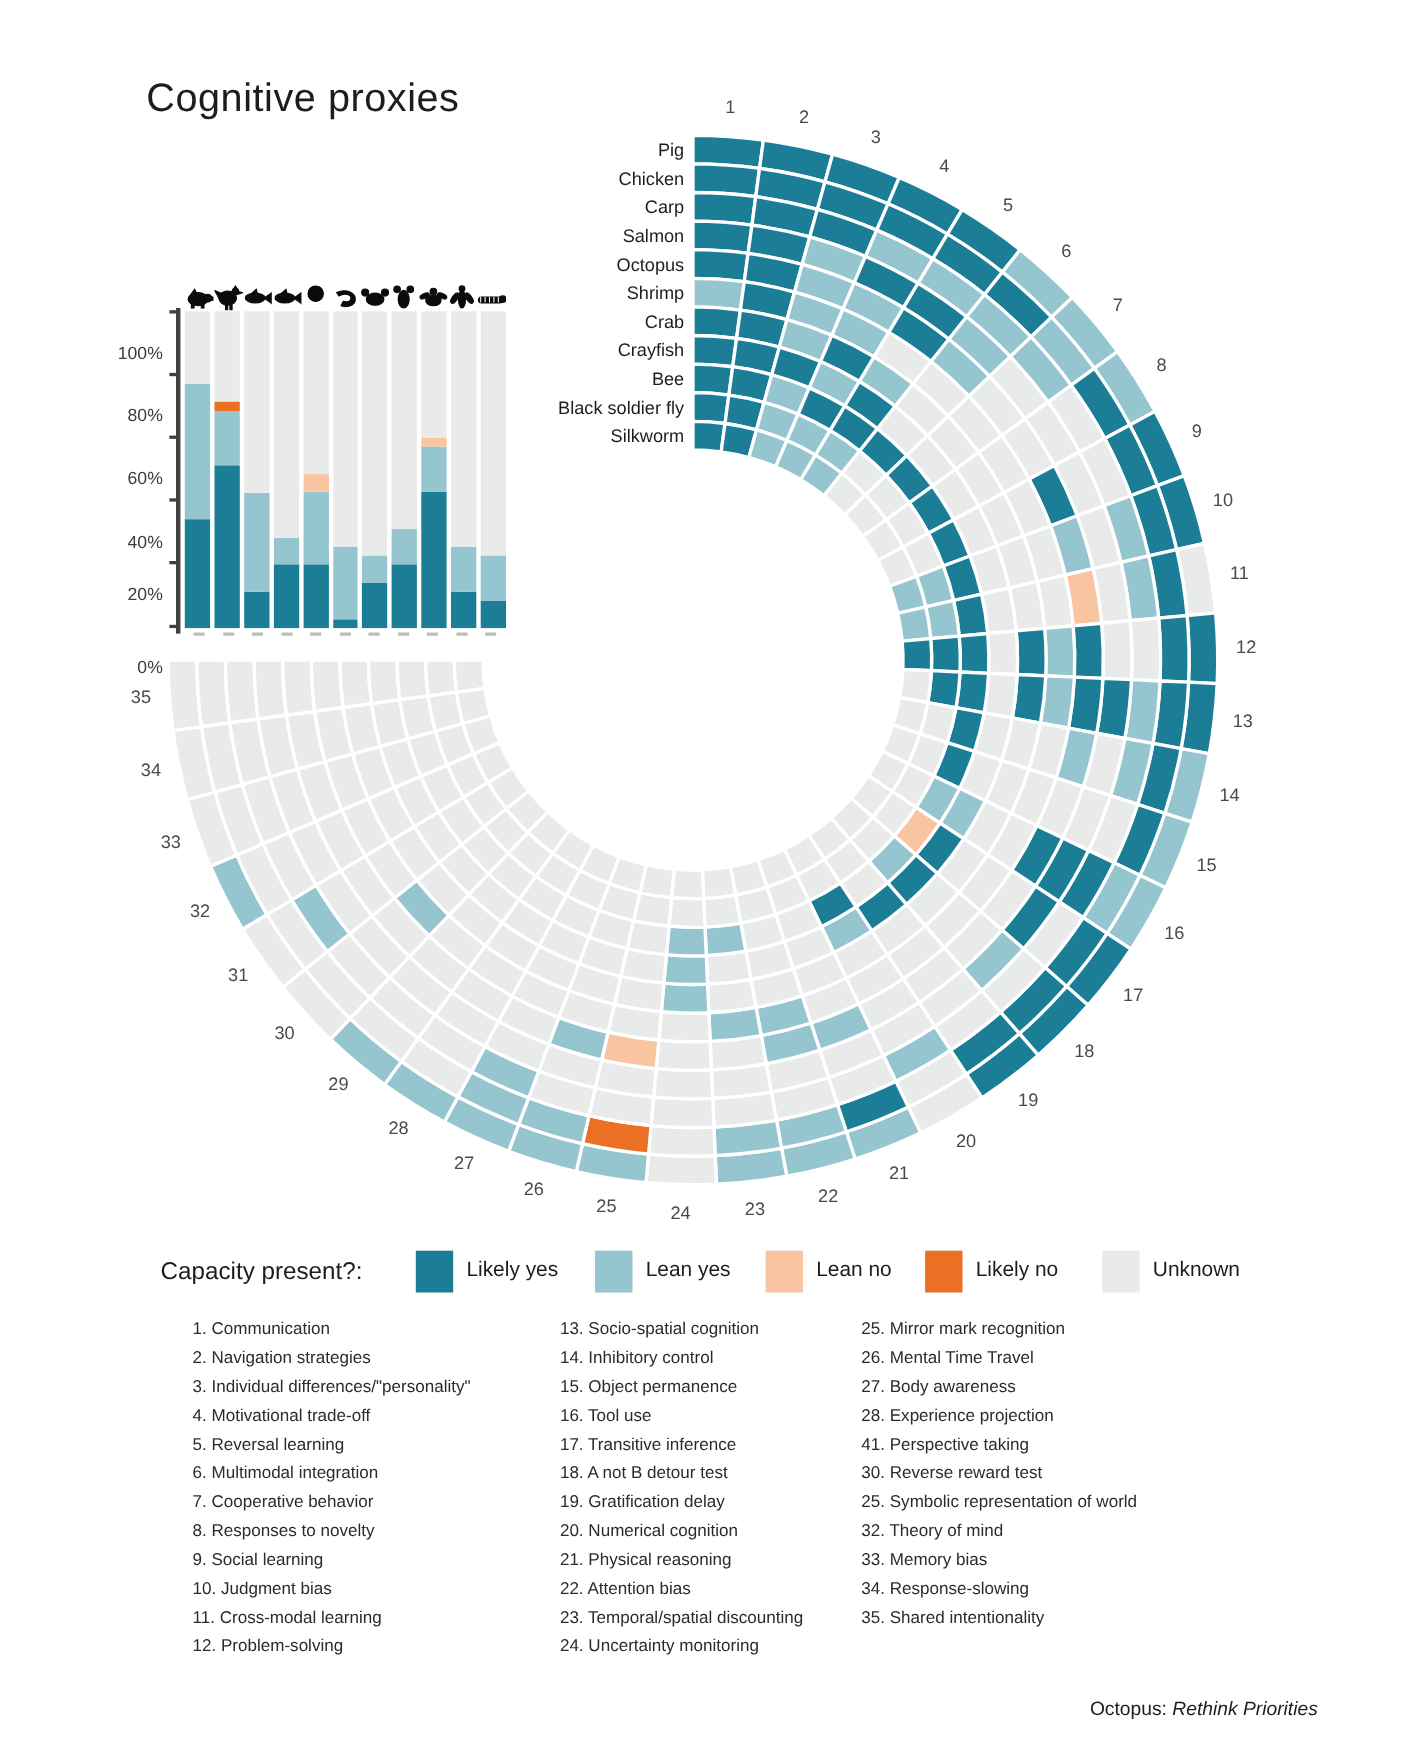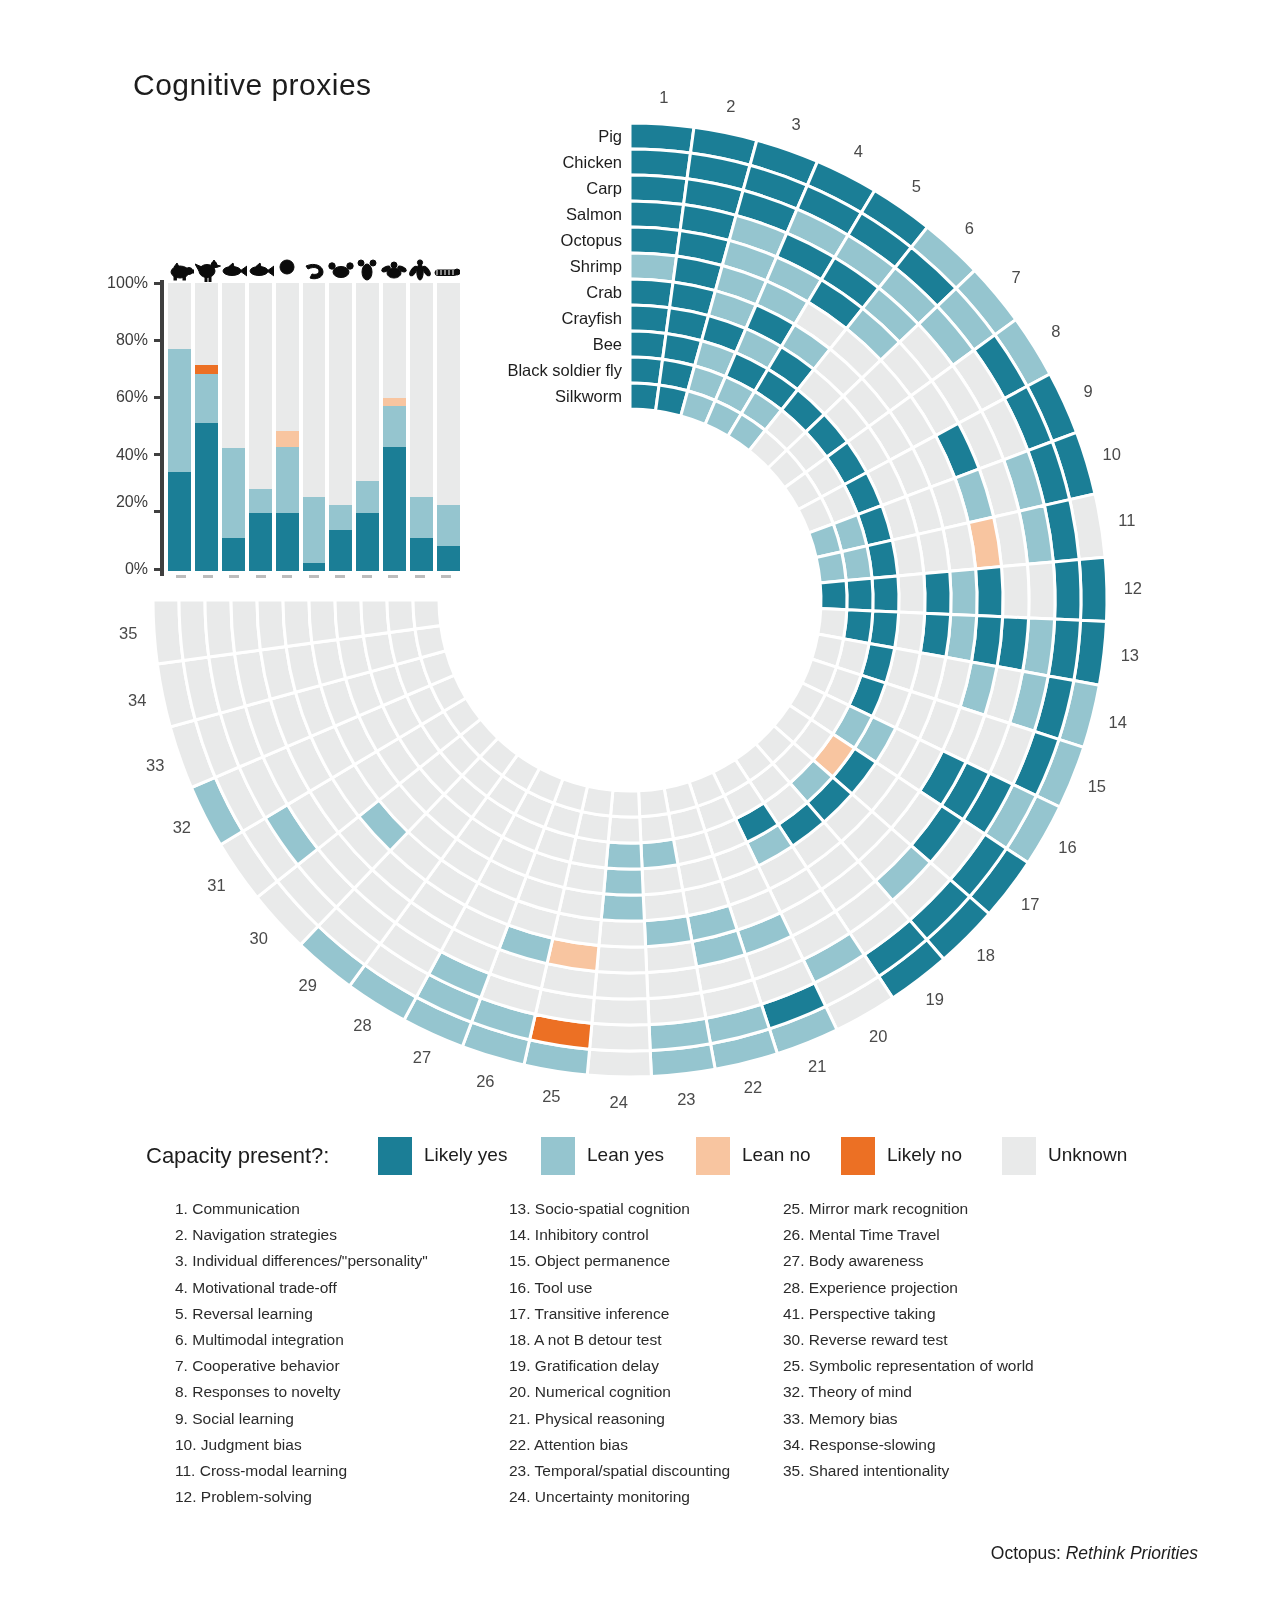--- a/index.html
+++ b/index.html
@@ -1,23 +1,23 @@
 <!DOCTYPE html>
 <html><head>
 <meta charset="utf-8">
 <style>
   html,body{margin:0;padding:0;background:#ffffff;}
   #page{position:relative;width:1280px;height:1600px;background:#fff;overflow:hidden;
         font-family:"Liberation Sans","DejaVu Sans",sans-serif;color:#222;}
-  #title{position:absolute;left:133px;top:68px;font-size:30px;letter-spacing:.5px;color:#1d1d1d;}
+  #title{position:absolute;left:133px;top:68px;font-size:36px;letter-spacing:.5px;color:#1d1d1d;}
   #desc{position:absolute;left:133px;top:114px;width:352px;font-size:15.5px;line-height:1.62;color:#2e2e2e;}
   
   #barchart{position:absolute;left:100px;top:250px;width:380px;height:350px;}
   #yaxis{position:absolute;left:0;top:33px;width:58px;height:292px;}
-  .ytick{position:absolute;right:10px;transform:translateY(-50%);font-size:16px;color:#3c3c3c;}
+  .ytick{position:absolute;right:10px;transform:translateY(-50%);font-size:16px;color:#3c3c3c;margin-top:39px;}
   #axisline{position:absolute;left:60px;top:30px;width:4px;height:296px;background:#3f3f3f;}
   .tickmark{position:absolute;left:54px;width:8px;height:3px;background:#3f3f3f;}
   #icons{position:absolute;left:68px;top:4px;width:292px;height:28px;display:flex;}
   .iconcell{flex:1;display:flex;align-items:flex-end;justify-content:center;}
   #bars{position:absolute;left:68px;top:33px;width:292px;height:288px;display:flex;gap:4px;align-items:flex-end;}
   .bar{flex:1;height:100%;position:relative;}
   .seg{position:absolute;left:0;width:100%;}
   .xtick{position:absolute;top:325px;width:10px;height:3px;background:#bdbdbd;}
   
   #legend{position:absolute;left:146px;top:1136px;width:1060px;height:44px;}

